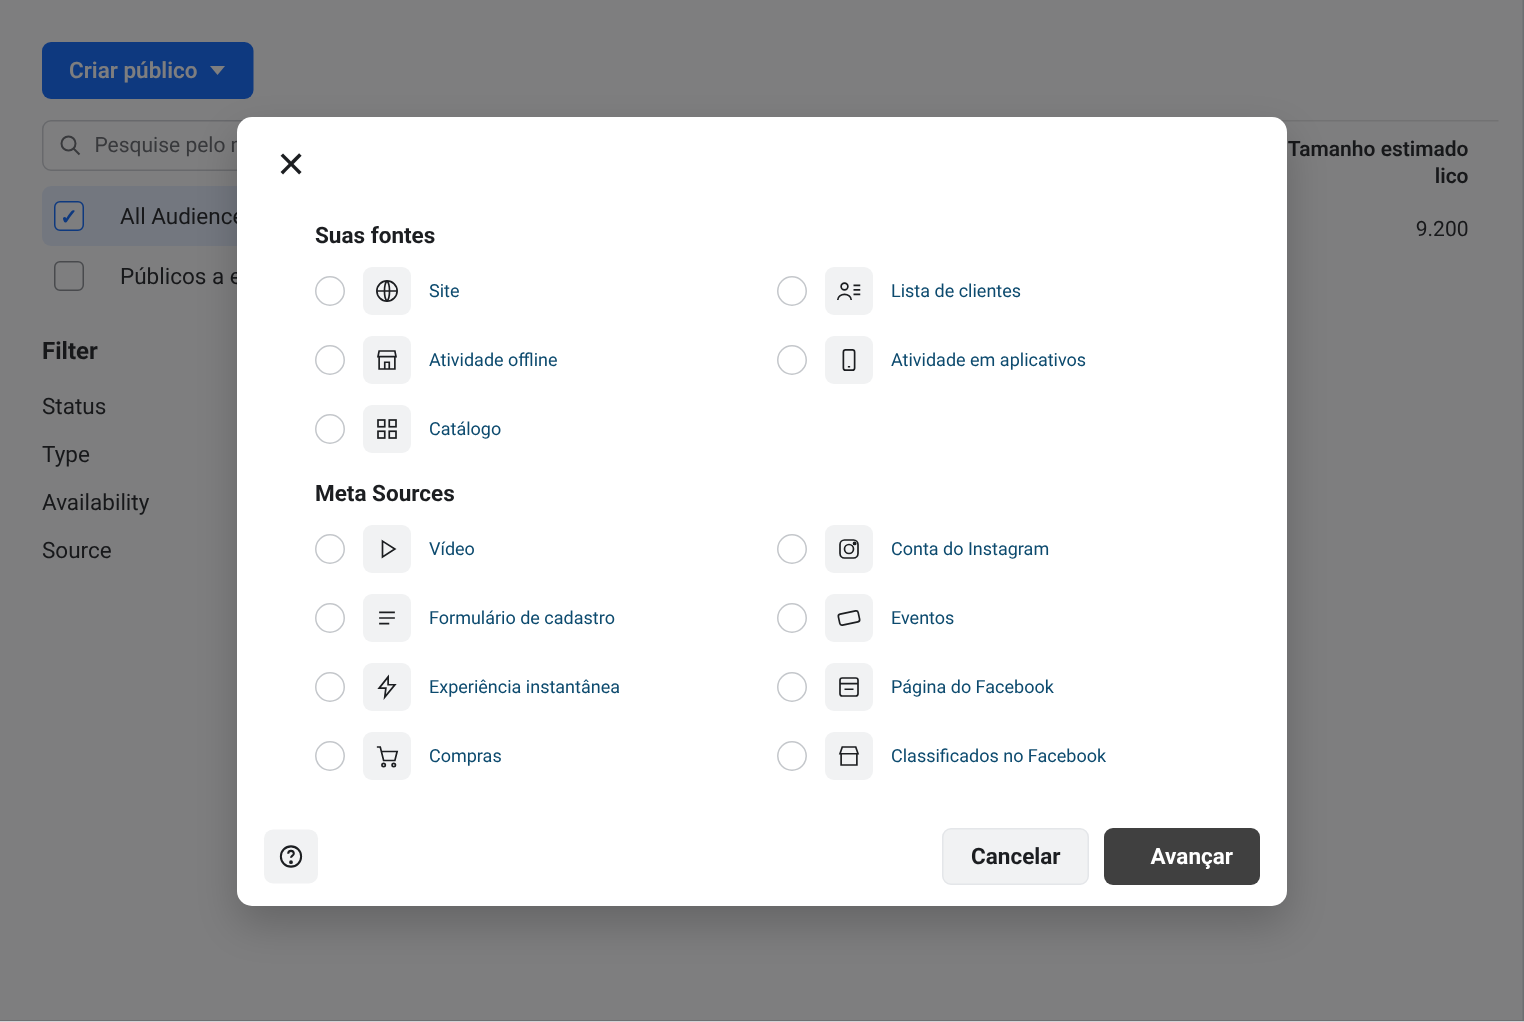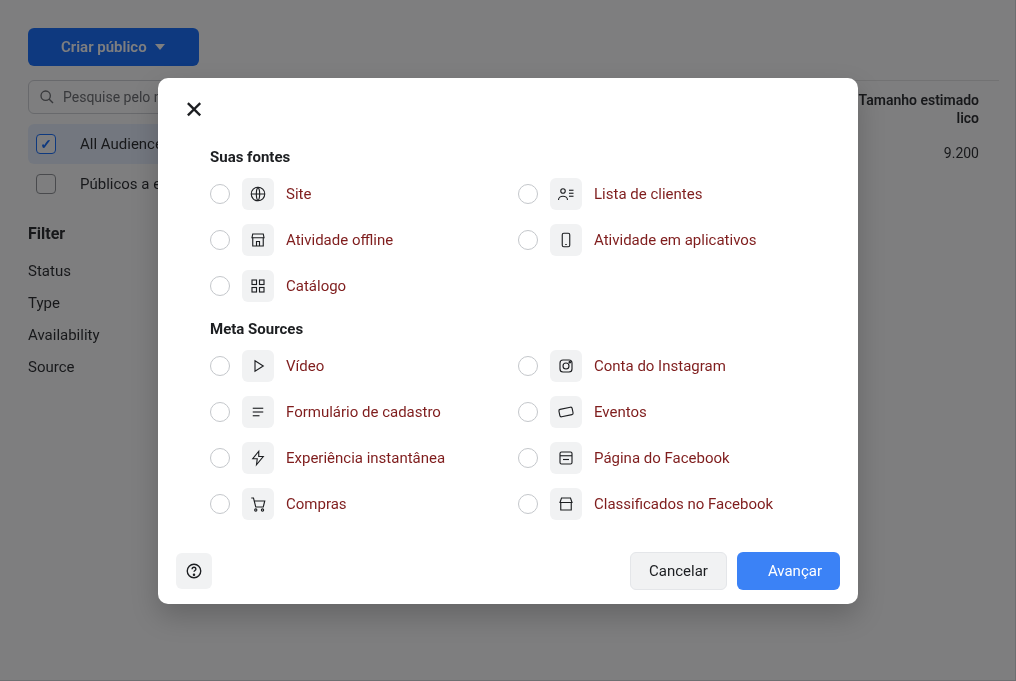--- a/index.html
+++ b/index.html
@@ -20,21 +20,21 @@
       border-top: none;
       border-left: none;
       background: #fff;
       height: 100%;
       padding: 16px 16px 0 16px;
     }
     .create-button {
       background: #0866ff;
       color: white;
       border: none;
-      padding: 10px 33px;
+      padding: 10px 18px;
       border-radius: 6px;
       font-size: 15px;
       font-weight: 600;
       display: inline-flex;
       align-items: center;
       gap: 7px;
       cursor: pointer;
       margin: 12px 0 14px 12px;
     }
     .create-button svg {
@@ -234,22 +234,22 @@
       flex-shrink: 0;
     }
     .icon-box svg {
       width: 18px;
       height: 18px;
       stroke: #1c1e21;
       fill: none;
       stroke-width: 1.5;
     }
     .option-label {
-      font-size: 15px;
-      color: #7f1d1d;
+      font-size: 12px;
+      color: #0c4a6e;
     }
     .modal-footer {
       display: flex;
       justify-content: space-between;
       align-items: center;
       padding: 14px 18px;
       margin-top: 18px;
     }
     .help-button {
       width: 36px;
@@ -263,30 +263,30 @@
       cursor: pointer;
     }
     .footer-actions {
       display: flex;
       gap: 10px;
     }
     .btn {
       padding: 9px 18px;
       border-radius: 6px;
       font-size: 15px;
-      font-weight: 400;
+      font-weight: 700;
       cursor: pointer;
     }
     .btn-secondary {
       background: #f1f2f3;
       border: 1px solid #e4e6e9;
       color: #1c1e21;
     }
     .btn-primary-disabled {
-      background: #3b82f6;
+      background: #404040;
       border: none;
       color: white;
       cursor: not-allowed;
       padding-left: 31px;
     }
   </style>
 </head>
 <body>
 
 <div class="page-container">

